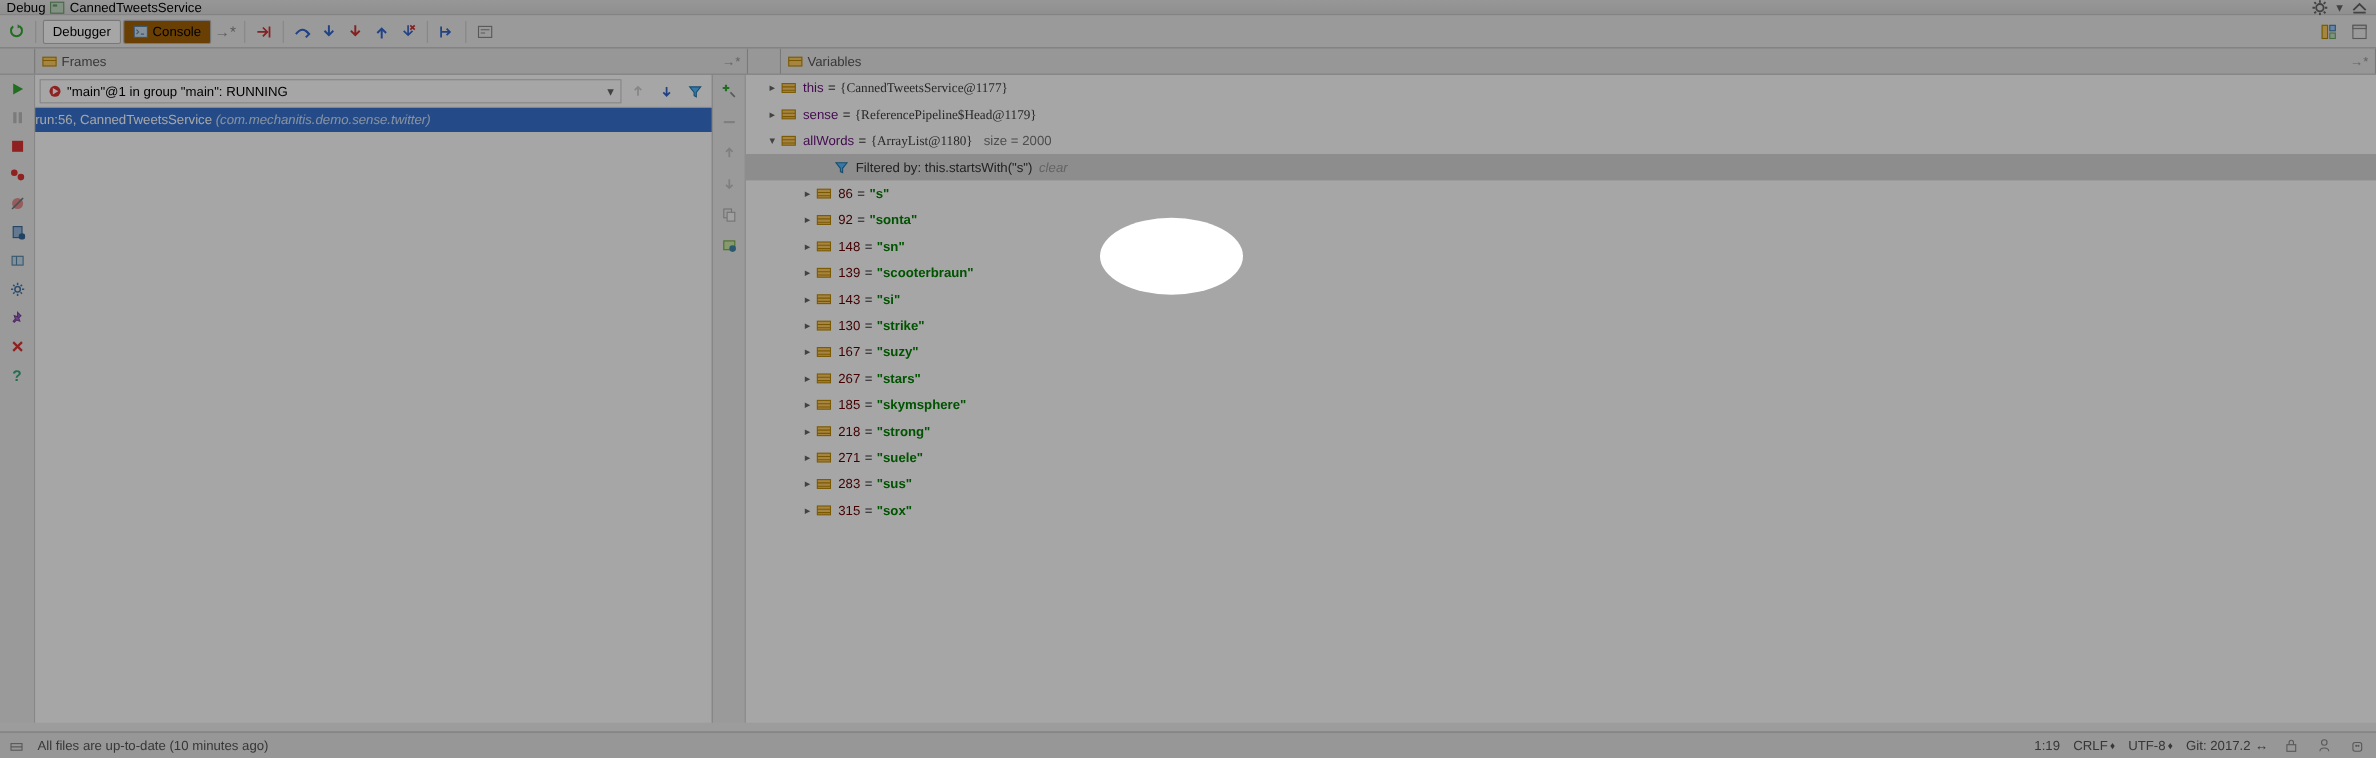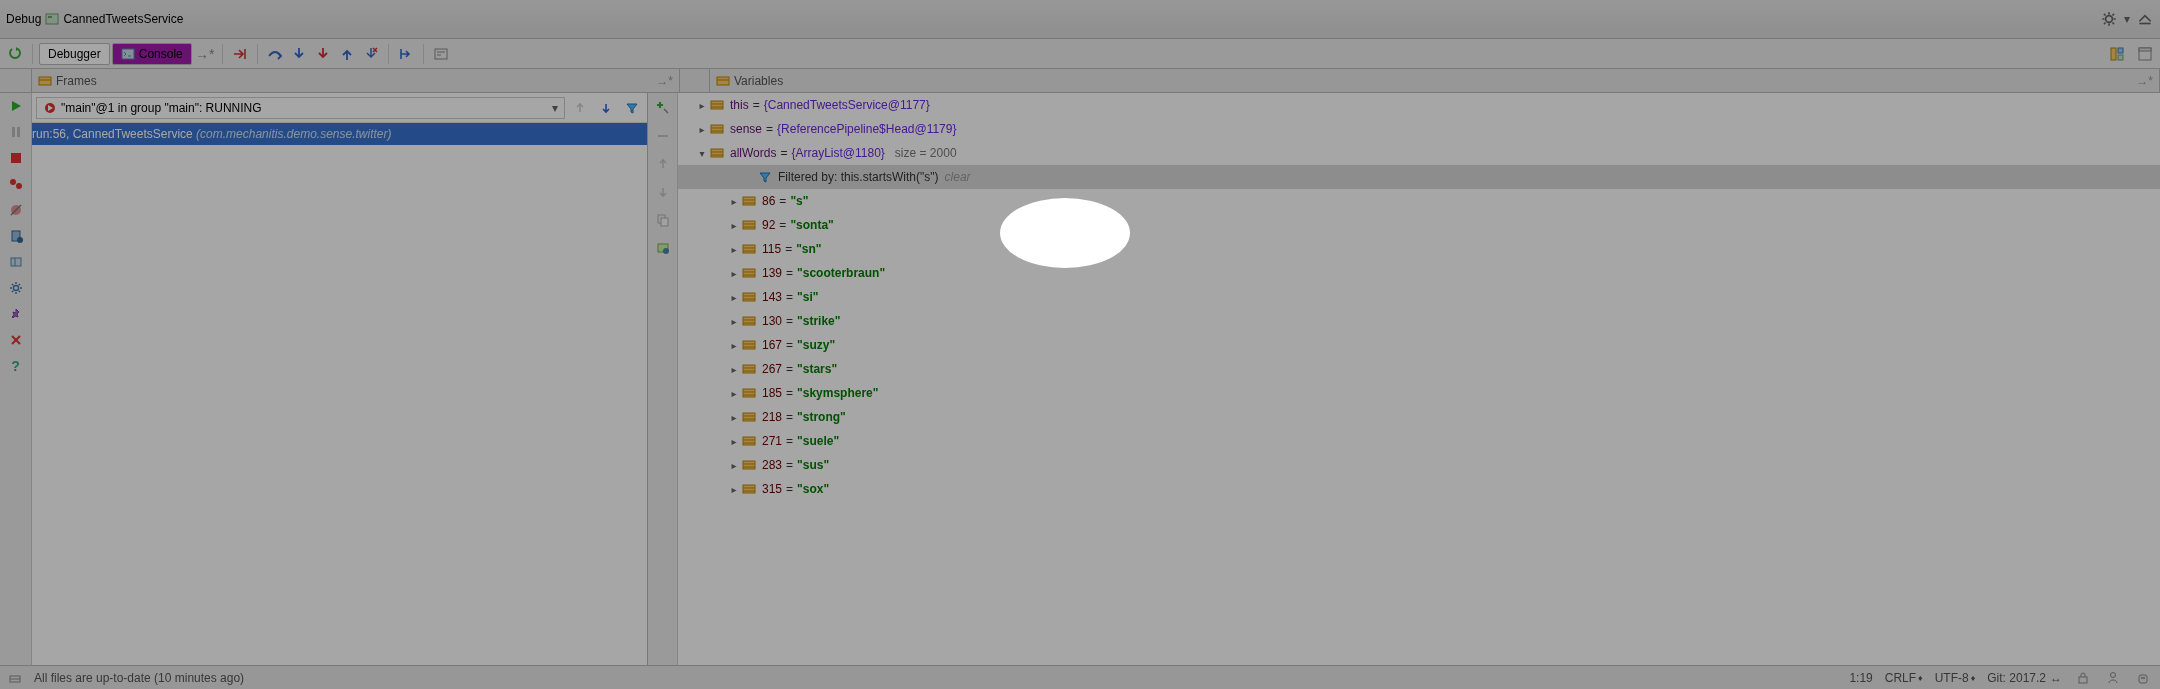--- a/index.html
+++ b/index.html
@@ -1,28 +1,28 @@
 <!DOCTYPE html>
 <html><head>
 <meta charset="utf-8">
 <style>
 * { margin: 0; padding: 0; box-sizing: border-box; font-family: "Segoe UI", Tahoma, sans-serif; font-size: 12px; }
 body { width: 2160px; height: 689px; background: #f0f0f0; position: relative; overflow: hidden; }
 .spotlight2 { position: absolute; left: 1000px; top: 198px; width: 130px; height: 70px; border-radius: 50%; box-shadow: 0 0 0 9999px rgba(0,0,0,0.35); z-index: 999; pointer-events:none; }
 
-.titlebar { height: 39px; display: flex; align-items: center; padding: 0 6px; background: linear-gradient(#e8e8e8,#dcdcdc); border-bottom: 1px solid #bbb; justify-content: space-between; }
+.titlebar { height: 14px; display: flex; align-items: center; padding: 0 6px; background: linear-gradient(#e8e8e8,#dcdcdc); border-bottom: 1px solid #bbb; justify-content: space-between; }
 .titlebar-left { display: flex; align-items: center; gap: 4px; }
 .titlebar-right { display: flex; align-items: center; gap: 6px; }
 .title-tab-icon { width:14px; height:14px; display:inline-block; }
 
 .toolbar { height: 30px; background: #ededed; border-bottom: 1px solid #bbb; display: flex; align-items: center; position: relative; }
 .toolbar-left { display:flex; align-items:center; gap: 2px; padding-left: 4px;}
 .toolbar-right { position:absolute; right:4px; display:flex; gap:6px; }
 .tb-btn { width: 22px; height: 22px; display: flex; align-items: center; justify-content: center; border: 1px solid transparent; border-radius: 2px; }
-.tab-btn { height: 22px; padding: 0 8px; display: flex; align-items: center; gap: 4px; border: 1px solid #bbb; border-radius: 2px; background: #a21caf; }
+.tab-btn { height: 22px; padding: 0 8px; display: flex; align-items: center; gap: 4px; border: 1px solid #bbb; border-radius: 2px; background: #a16207; }
 .tab-btn.active { background: #fff; }
 .sep { width: 1px; height: 20px; background: #ccc; margin: 0 4px; }
 
 .panels-header { height: 24px; display: flex; border-bottom: 1px solid #bbb; background: #e8e8e8; }
 .panel-head { display: flex; align-items: center; padding: 0 6px; gap: 4px; border-right: 1px solid #bbb; color: #555; }
 .panel-head.frames { width: 648px; }
 .panel-head.vars { flex: 1; }
 .panel-head .spacer { flex: 1; }
 
 .body-area { display: flex; height: calc(100% - 22px - 30px - 24px - 24px); }
@@ -41,21 +41,21 @@
 .mid-gutter { width: 30px; background: #ededed; border-right: 1px solid #ccc; display:flex; flex-direction:column; align-items:center; padding-top:6px; gap:10px; }
 
 .vars-panel { flex: 1; background: #fff; overflow: hidden; position: relative; }
 .var-row { height: 24px; display: flex; align-items: center; white-space: nowrap; }
 .var-row.filter { background: #d9d9d9; }
 .expander { width: 16px; text-align: center; color: #666; cursor: pointer; font-size: 10px; }
 .obj-icon { width: 14px; height: 14px; margin-right: 6px; display:inline-flex; align-items:center; justify-content:center; }
 .obj-icon svg { width:14px; height:14px; }
 .var-name { color: #660e7a; }
 .eq { color: #333; margin: 0 4px; }
-.obj-val { color: #6d28d9; }
+.obj-val { color: #404040; font-family: Liberation Serif, serif; }
 .num-key { color: #660000; }
 .str-val { color: #008000; font-weight: 600; }
 .size-lbl { color: #777; margin-left: 10px; }
 .filter-label { color: #333; }
 .clear-link { color: #999; margin-left: 6px; font-style: italic; cursor: pointer; }
 
 .statusbar { position: absolute; bottom: 0; left: 0; right: 0; height: 24px; background: #e8e8e8; border-top: 1px solid #bbb; display: flex; align-items: center; padding: 0 8px; gap: 12px; color: #555; }
 .statusbar .spacer { flex: 1; }
 .stat-item { display:flex; align-items:center; gap:2px; }
 
@@ -417,21 +417,21 @@
         </div>
         <div class="var-row" style="padding-left: 48px;">
           <span class="expander">▸</span>
           <span class="obj-icon">
             <svg viewBox="0 0 14 14">
               <rect x="1" y="3" width="12" height="8" fill="#fc6" stroke="#b80"></rect>
               <line x1="1" y1="6" x2="13" y2="6" stroke="#b80"></line>
               <line x1="1" y1="9" x2="13" y2="9" stroke="#b80"></line>
             </svg>
           </span>
-          <span class="num-key">115</span>
+          <span class="num-key">148</span>
           <span class="eq"> = </span>
           <span class="str-val">"sn"</span>
         </div>
         <div class="var-row" style="padding-left: 48px;">
           <span class="expander">▸</span>
           <span class="obj-icon">
             <svg viewBox="0 0 14 14">
               <rect x="1" y="3" width="12" height="8" fill="#fc6" stroke="#b80"></rect>
               <line x1="1" y1="6" x2="13" y2="6" stroke="#b80"></line>
               <line x1="1" y1="9" x2="13" y2="9" stroke="#b80"></line>

